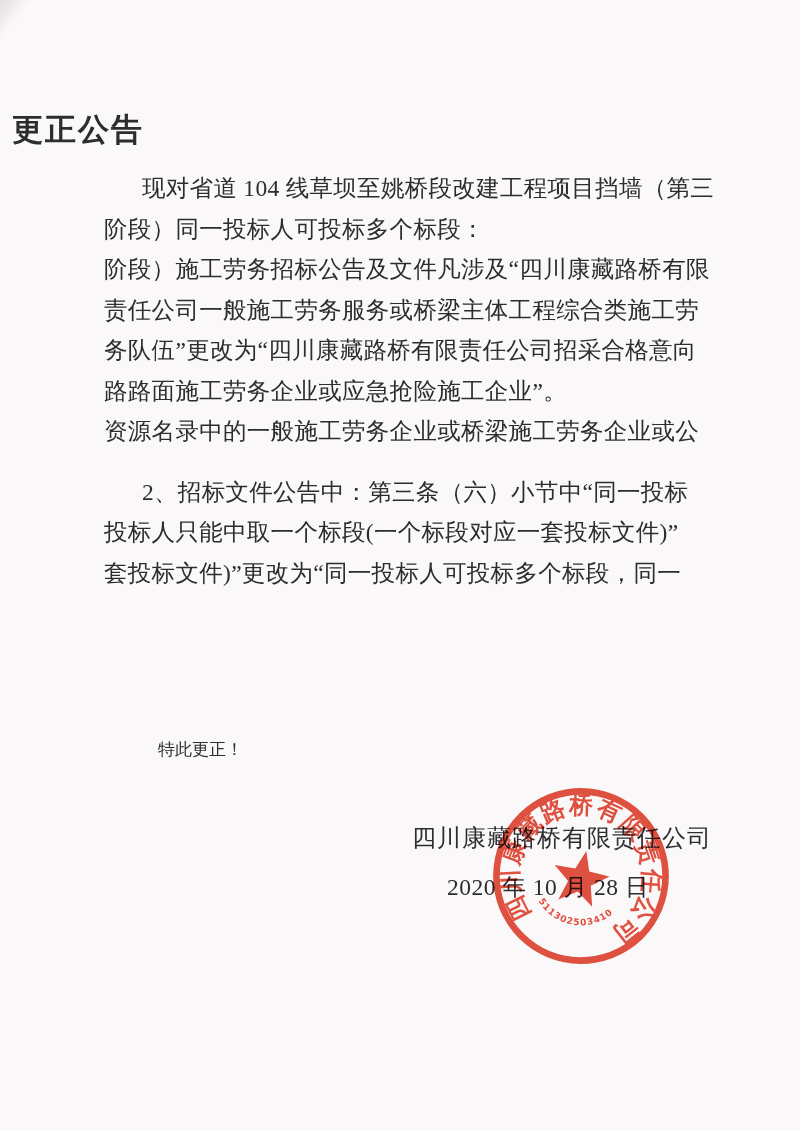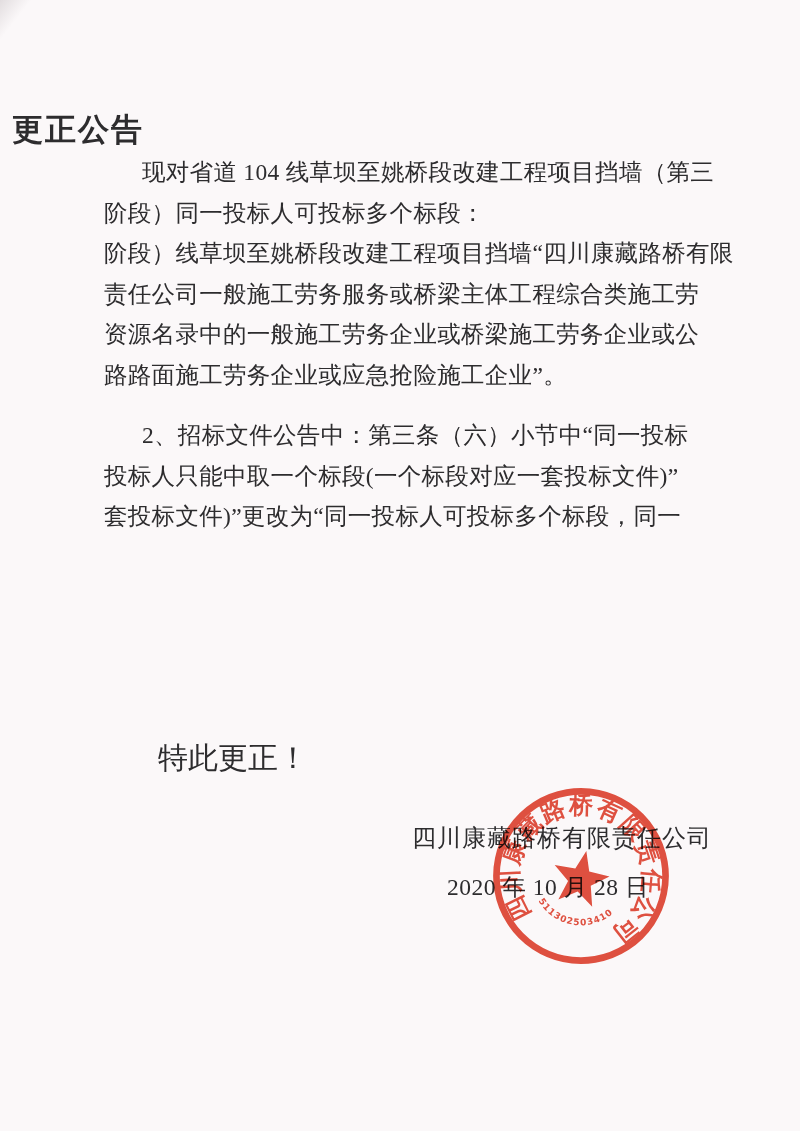--- a/index.html
+++ b/index.html
@@ -41,27 +41,27 @@
   .body-text {
     position: absolute;
     left: 104px;
     top: 152px;
     width: 596px;
     font-size: 23.5px;
     line-height: 40.5px;
     letter-spacing: 0.3px;
   }
   .line { white-space: nowrap; }
-  .indent { text-indent: 38px; }
+  .indent { text-indent: 38px; margin-top: 16px; }
   .gap-before { margin-top: 20px; }
   .closing-line {
     position: absolute;
     left: 104px;
     top: 738px;
-    font-size: 30px;
+    font-size: 17px;
     text-indent: 54px;
   }
   .sig-company {
     position: absolute;
     top: 822px;
     left: 412px;
     font-size: 24px;
     letter-spacing: 1px;
   }
   .sig-date {
@@ -98,24 +98,25 @@
 </head>
 <body>
 
 <div class="page">
 
   <h1 class="doc-title">更正公告</h1>
 
   <div class="body-text">
     <div class="line indent">现对省道 104 线草坝至姚桥段改建工程项目挡墙（第三</div>
     <div class="line">阶段）同一投标人可投标多个标段：</div>
-    <div class="line">阶段）线草坝至姚桥段改建工程项目挡墙“四川康藏路桥有限</div>
+    <div class="line">阶段）施工劳务招标公告及文件凡涉及“四川康藏路桥有限</div>
     <div class="line">责任公司一般施工劳务服务或桥梁主体工程综合类施工劳</div>
+    <div class="line">务队伍”更改为“四川康藏路桥有限责任公司招采合格意向</div>
+    <div class="line">路路面施工劳务企业或应急抢险施工企业”。</div>
     <div class="line">资源名录中的一般施工劳务企业或桥梁施工劳务企业或公</div>
-    <div class="line">路路面施工劳务企业或应急抢险施工企业”。</div>
     <div class="line indent gap-before">2、招标文件公告中：第三条（六）小节中“同一投标</div>
     <div class="line">投标人只能中取一个标段(一个标段对应一套投标文件)”</div>
     <div class="line">套投标文件)”更改为“同一投标人可投标多个标段，同一</div>
   </div>
 
   <div class="closing-line">特此更正！</div>
 
   <div class="sig-company">四川康藏路桥有限责任公司</div>
   <div class="sig-date">2020 年 10 月 28 日</div>
 

